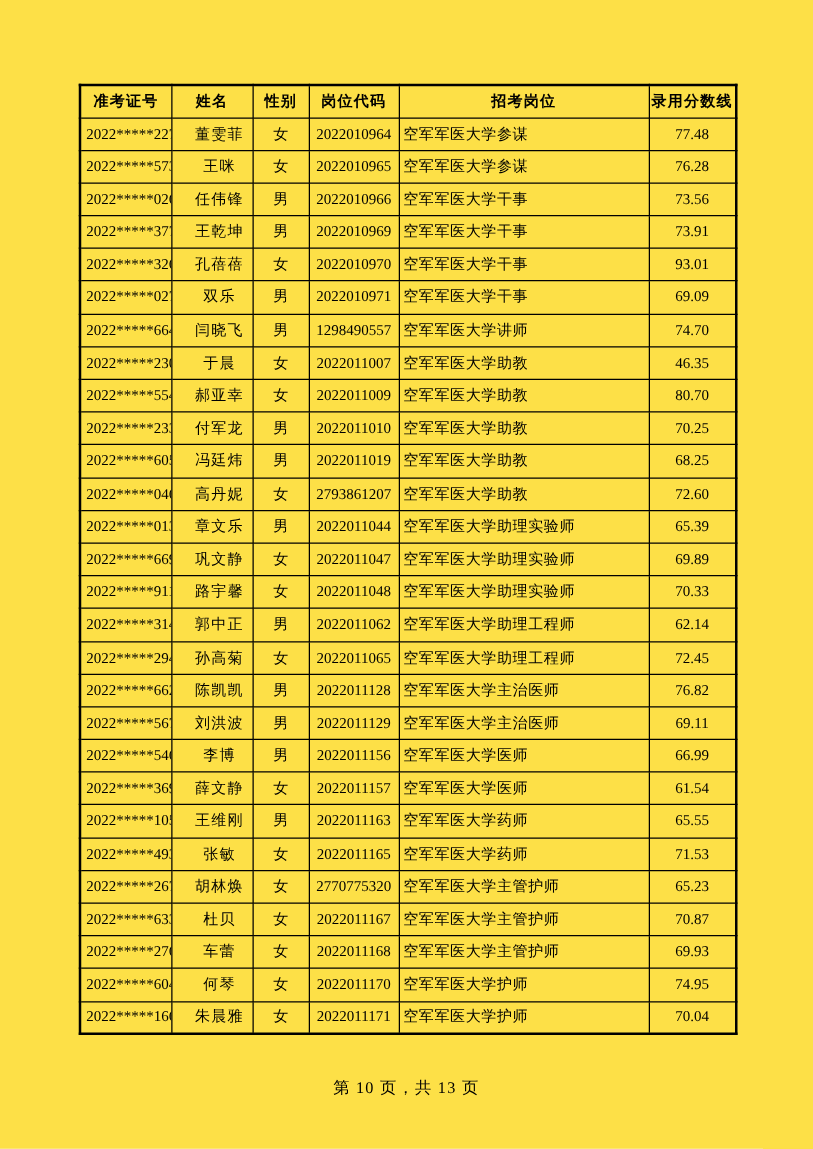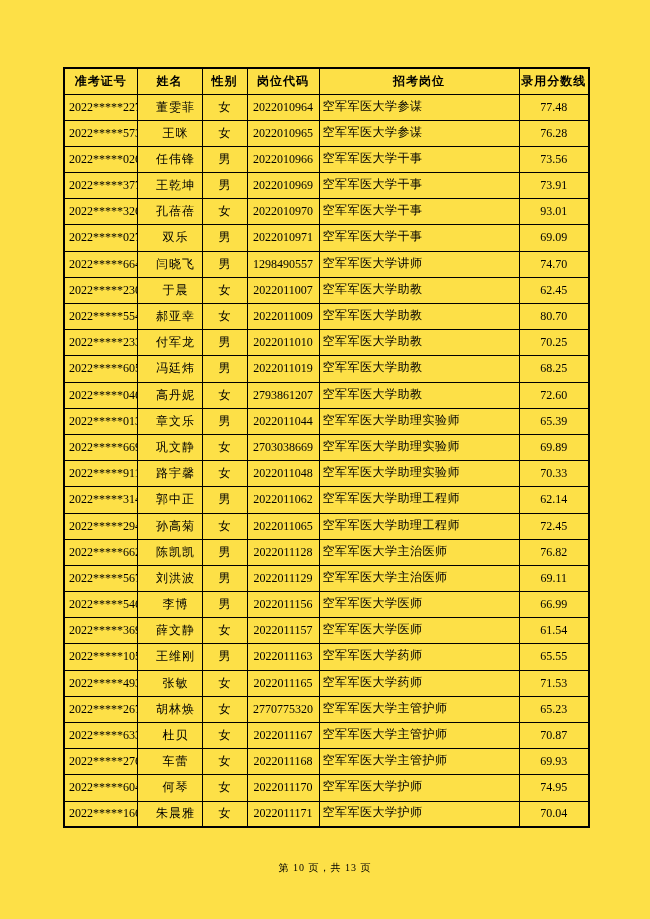--- a/index.html
+++ b/index.html
@@ -40,28 +40,28 @@
     font-weight: bold;
     letter-spacing: 1px;
     font-family: "Liberation Serif", "DejaVu Serif", serif;
   }
   table.score-table td {
     height: 26.2px;
     font-family: "Liberation Serif", "DejaVu Serif", serif;
   }
   
   table.score-table td.col-0 { text-align: left; padding-left: 4px; }
-  table.score-table td.col-4 { text-align: left; padding-left: 3px; letter-spacing: 0.5px; font-family: Liberation Mono, monospace; }
+  table.score-table td.col-4 { text-align: left; padding-left: 3px; letter-spacing: 0.5px; }
   table.score-table td.col-1 { letter-spacing: 1px; padding-left: 12px; }
   .footer {
     position: absolute;
     left: 0; top: 861px;
     width: 650px;
     text-align: center;
-    font-size: 10px;
+    font-size: 13px;
     letter-spacing: 1px;
     font-family: "Liberation Serif", "DejaVu Serif", serif;
   }
 </style>
 </head>
 <body>
 
 <div class="page">
 
   <table class="score-table">
@@ -139,21 +139,21 @@
           <td class="col-3">1298490557</td>
           <td class="col-4">空军军医大学讲师</td>
           <td class="col-5">74.70</td>
         </tr>
         <tr>
           <td class="col-0">2022*****230</td>
           <td class="col-1">于晨</td>
           <td class="col-2">女</td>
           <td class="col-3">2022011007</td>
           <td class="col-4">空军军医大学助教</td>
-          <td class="col-5">62.45</td>
+          <td class="col-5">46.35</td>
         </tr>
         <tr>
           <td class="col-0">2022*****554</td>
           <td class="col-1">郝亚幸</td>
           <td class="col-2">女</td>
           <td class="col-3">2022011009</td>
           <td class="col-4">空军军医大学助教</td>
           <td class="col-5">80.70</td>
         </tr>
         <tr>
@@ -185,21 +185,21 @@
           <td class="col-1">章文乐</td>
           <td class="col-2">男</td>
           <td class="col-3">2022011044</td>
           <td class="col-4">空军军医大学助理实验师</td>
           <td class="col-5">65.39</td>
         </tr>
         <tr>
           <td class="col-0">2022*****669</td>
           <td class="col-1">巩文静</td>
           <td class="col-2">女</td>
-          <td class="col-3">2703038669</td>
+          <td class="col-3">2022011047</td>
           <td class="col-4">空军军医大学助理实验师</td>
           <td class="col-5">69.89</td>
         </tr>
         <tr>
           <td class="col-0">2022*****911</td>
           <td class="col-1">路宇馨</td>
           <td class="col-2">女</td>
           <td class="col-3">2022011048</td>
           <td class="col-4">空军军医大学助理实验师</td>
           <td class="col-5">70.33</td>

